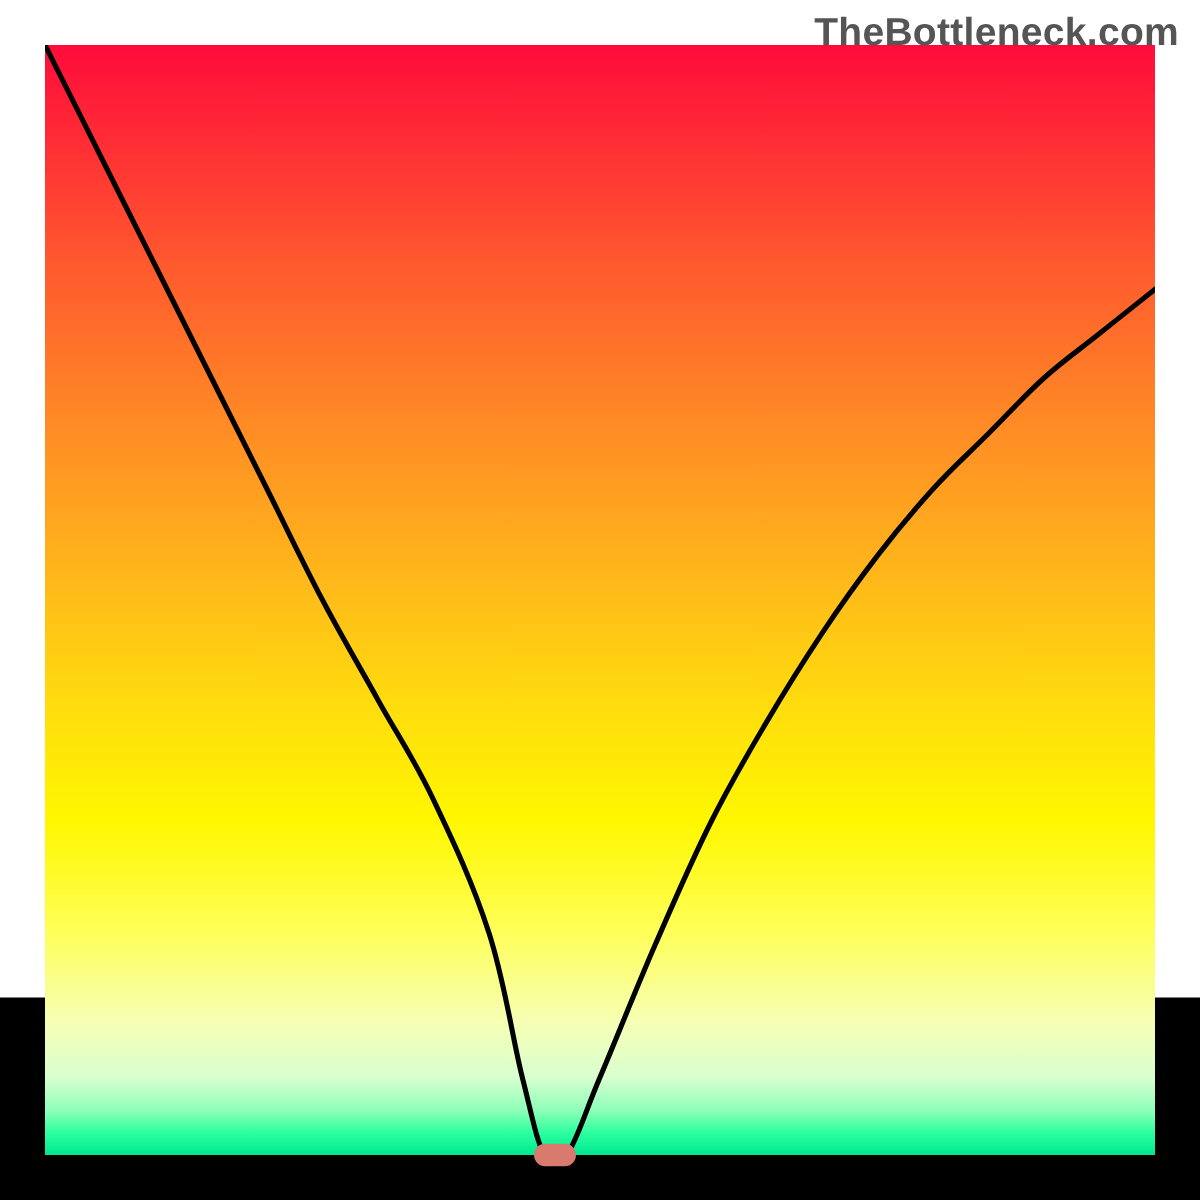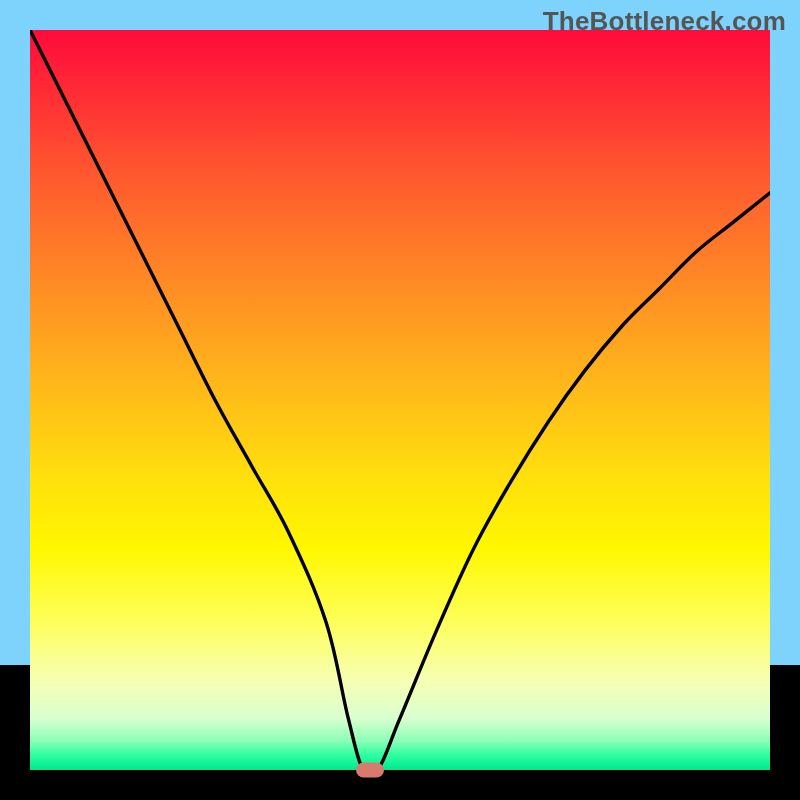--- a/index.html
+++ b/index.html
@@ -8,21 +8,21 @@
     width: 800px;
     height: 800px;
     overflow: hidden;
     background: #000;
     font-family: Arial, Helvetica, sans-serif;
   }
   .frame {
     position: relative;
     width: 800px;
     height: 665px;
-    background: #7dd3fc;
+    background: #ffffff;
   }
   .watermark {
     position: absolute;
     top: 6px;
     right: 14px;
     color: #555;
     font-size: 26px;
     font-weight: 600;
     letter-spacing: 0.2px;
     z-index: 5;

